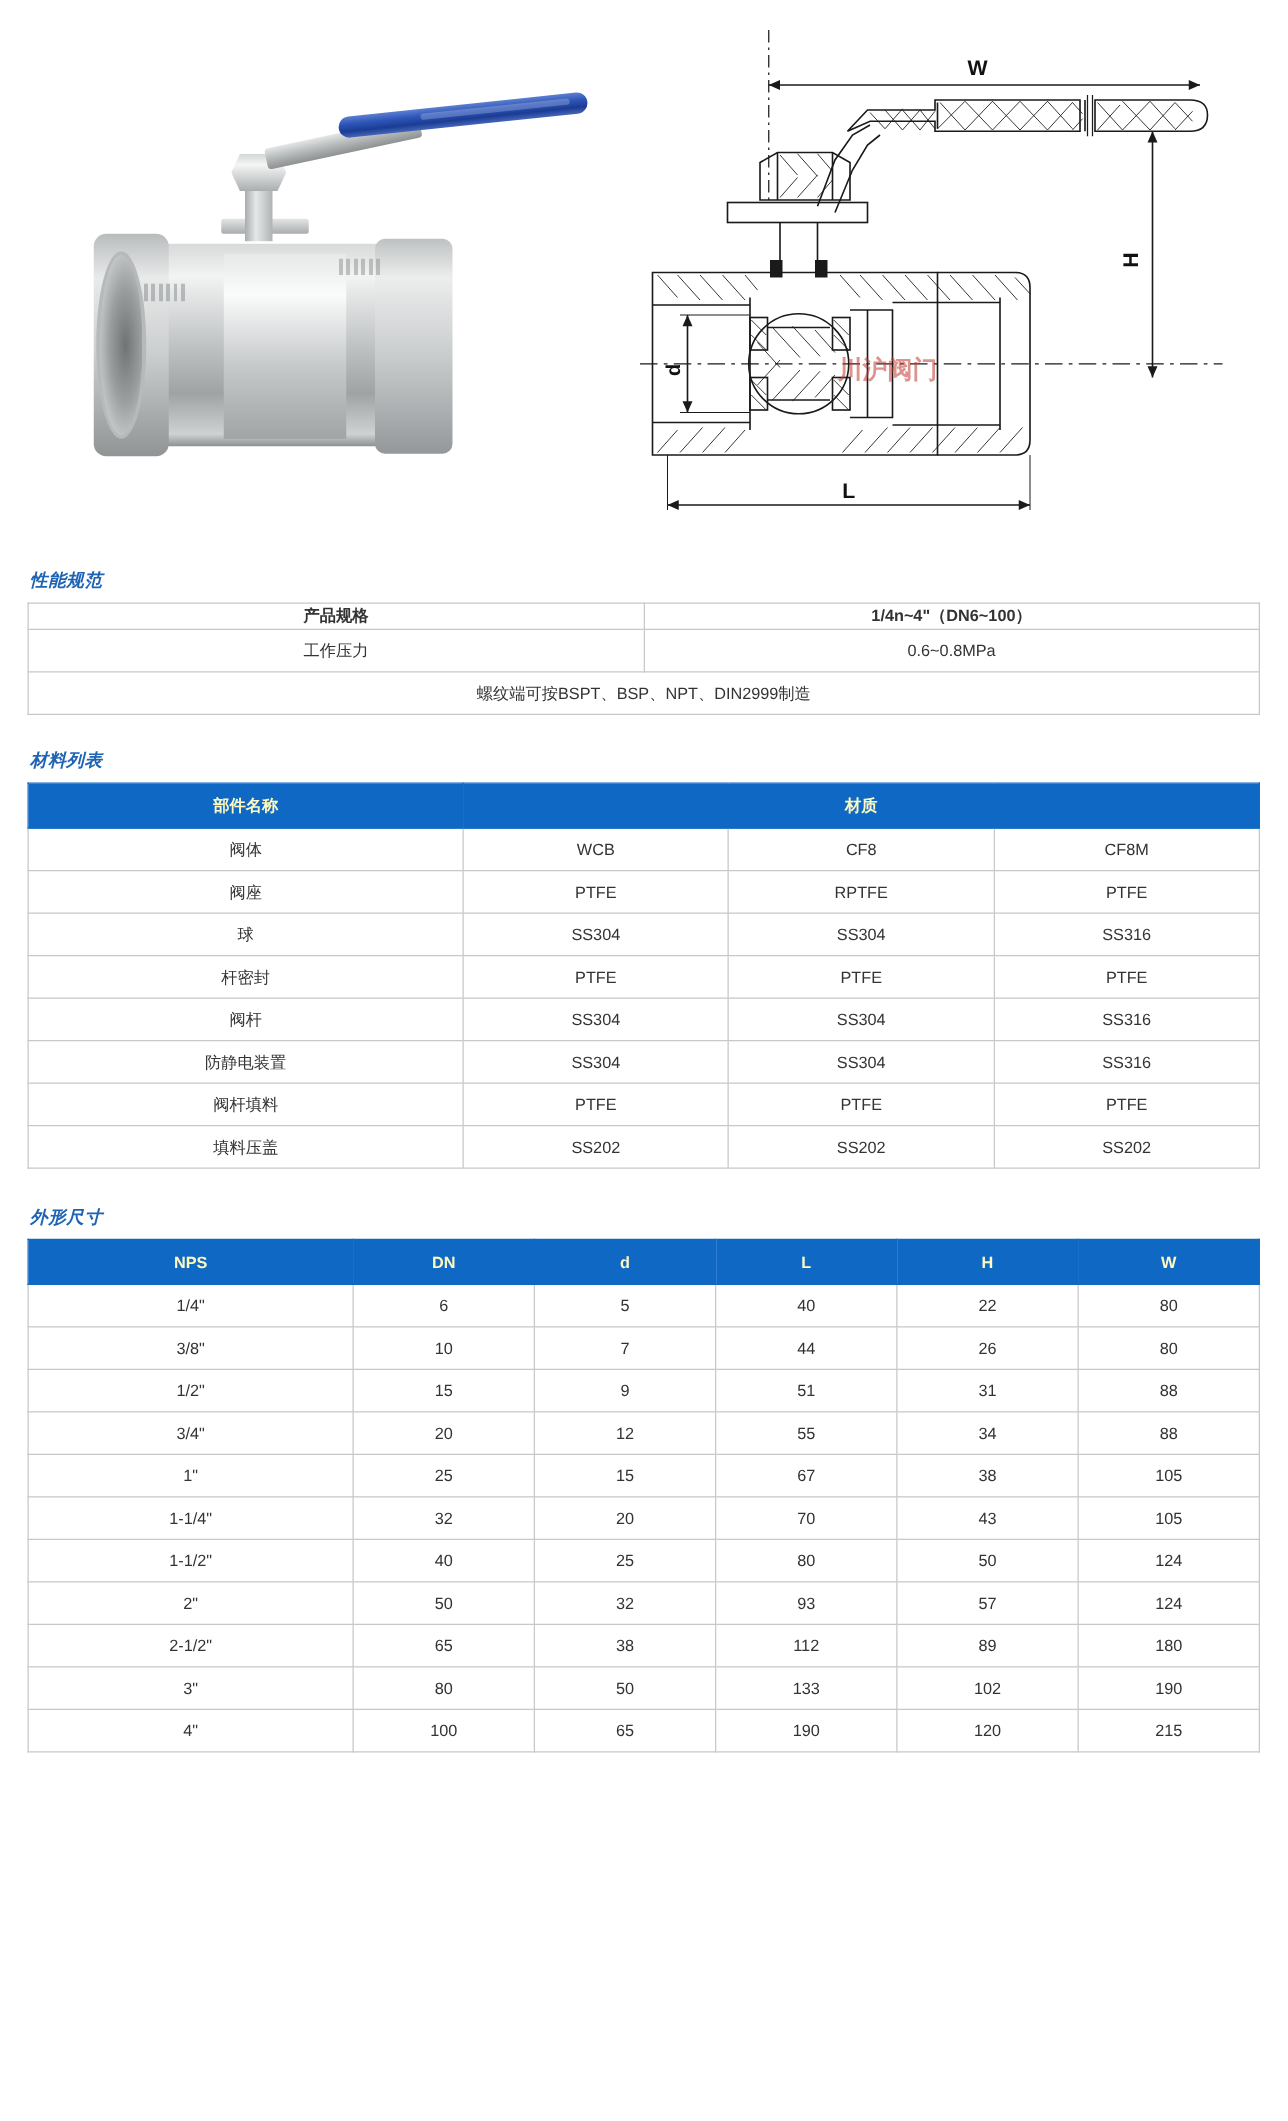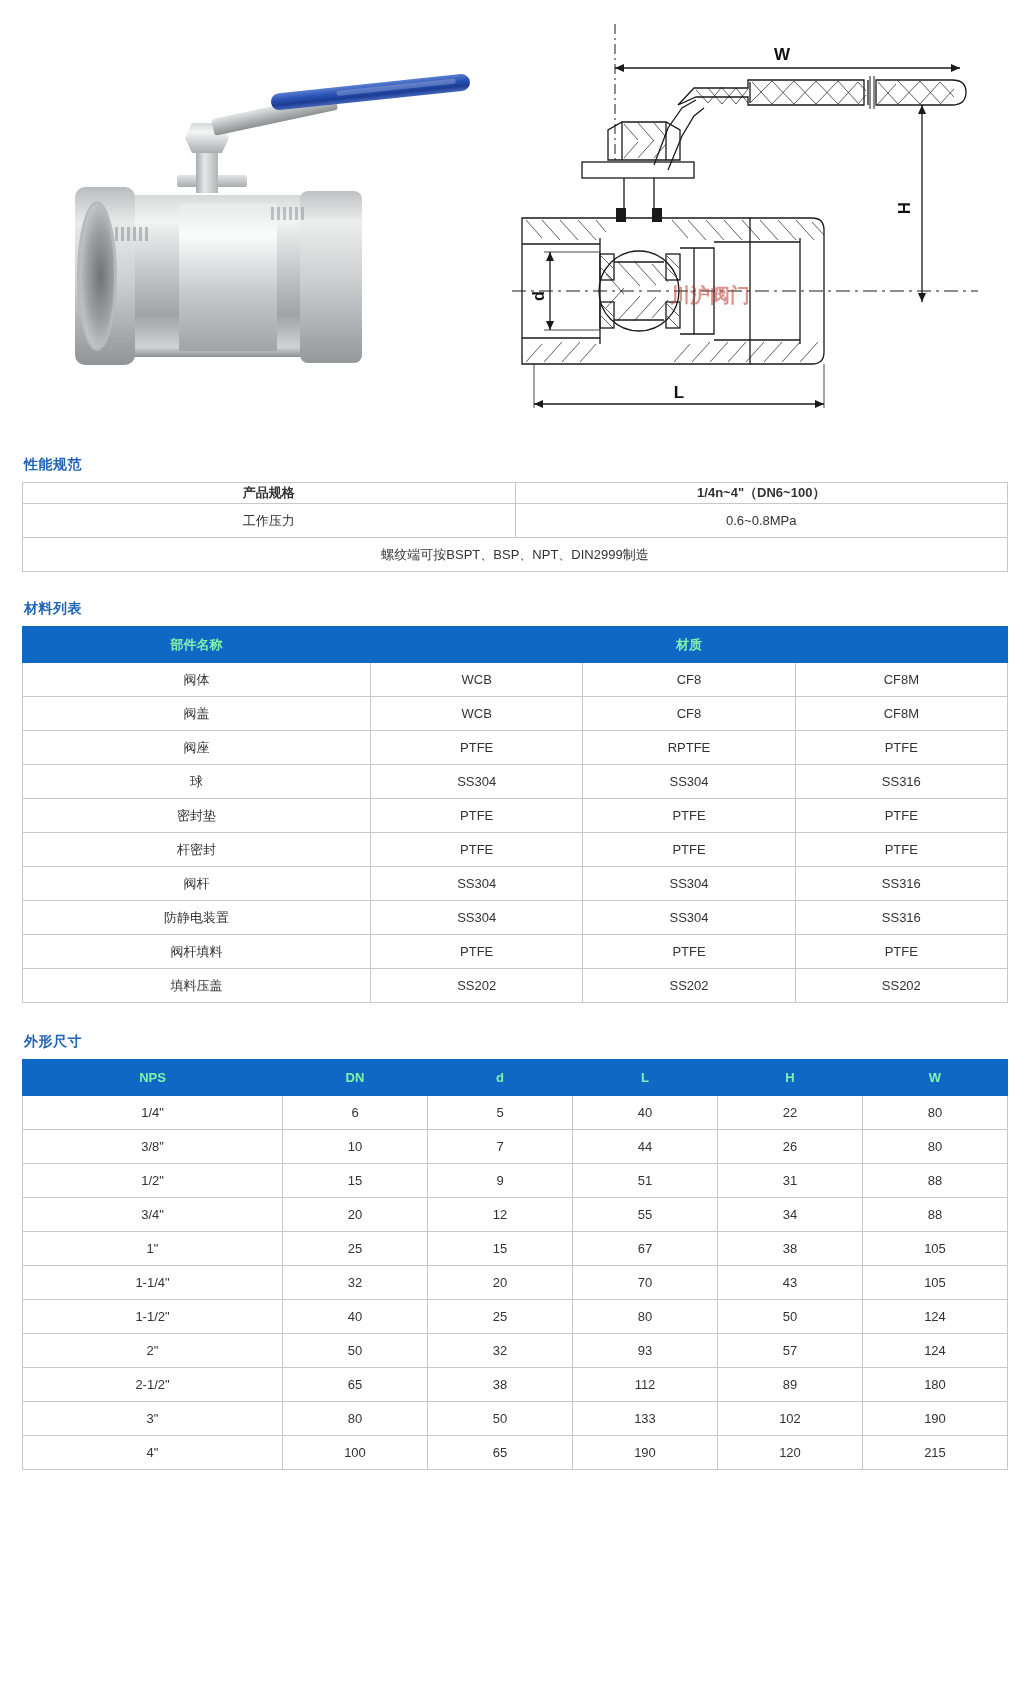--- a/index.html
+++ b/index.html
@@ -90,41 +90,42 @@
   
   .tech-drawing { position: absolute; left: 0; top: 12px; }
 
   
   .sec-title {
     color: #1f63b4;
     font-size: 14px;
     font-weight: bold;
     margin: 0 0 8px 2px;
     letter-spacing: .5px;
+    font-style: italic;
   }
   .sec-gap-a { height: 26px; }
   .sec-gap-b { height: 28px; }
   .sec-gap-c { height: 30px; }
 
   
   table.spec {
     width: 986px;
     border-collapse: collapse;
     table-layout: fixed;
     font-size: 13px;
   }
   table.spec th, table.spec td {
     border: 1px solid #c8c8c8;
     text-align: center;
     vertical-align: middle;
     color: #333333;
   }
   table.spec thead th {
     background: #0f69c4;
-    color: #86efac;
+    color: #fef9c3;
     font-weight: bold;
     height: 36px;
     border-color: #0f69c4;
     font-size: 13px;
   }
   table.spec tbody td { height: 34px; background: #ffffff; }
 
   
   .t-perf td.label { width: 260px; }
 
@@ -305,42 +306,30 @@
       </tr>
     </thead>
     <tbody>
         <tr>
           <td>阀体</td>
           <td>WCB</td>
           <td>CF8</td>
           <td>CF8M</td>
         </tr>
         <tr>
-          <td>阀盖</td>
-          <td>WCB</td>
-          <td>CF8</td>
-          <td>CF8M</td>
-        </tr>
-        <tr>
           <td>阀座</td>
           <td>PTFE</td>
           <td>RPTFE</td>
           <td>PTFE</td>
         </tr>
         <tr>
           <td>球</td>
           <td>SS304</td>
           <td>SS304</td>
           <td>SS316</td>
-        </tr>
-        <tr>
-          <td>密封垫</td>
-          <td>PTFE</td>
-          <td>PTFE</td>
-          <td>PTFE</td>
         </tr>
         <tr>
           <td>杆密封</td>
           <td>PTFE</td>
           <td>PTFE</td>
           <td>PTFE</td>
         </tr>
         <tr>
           <td>阀杆</td>
           <td>SS304</td>

